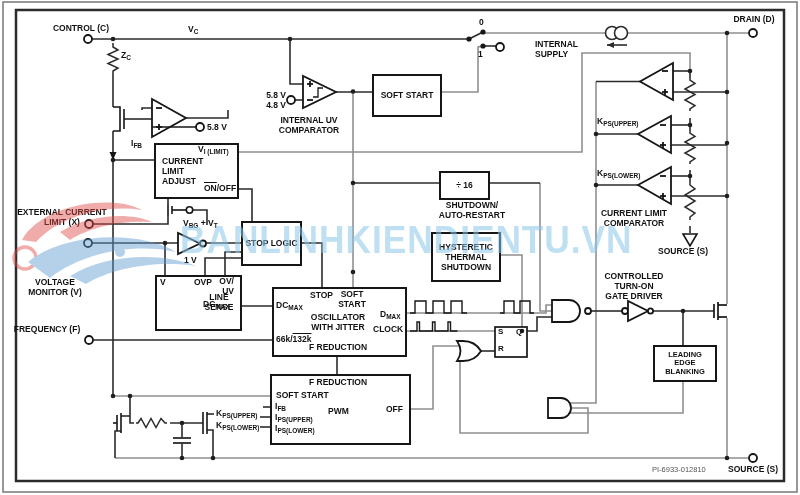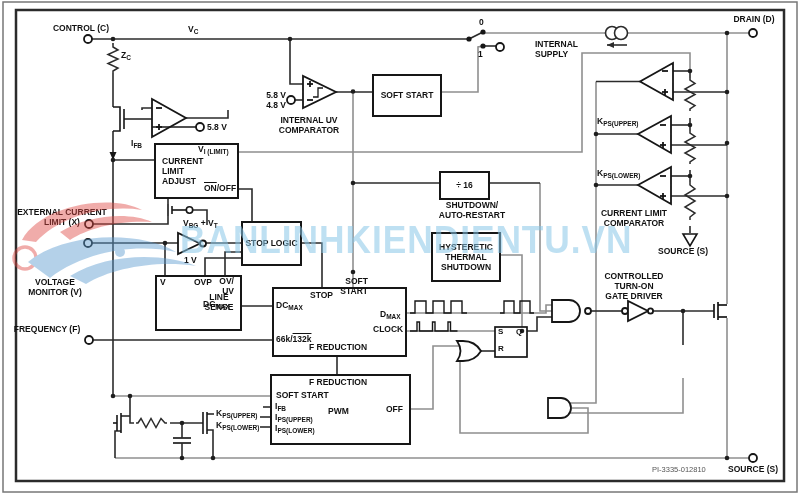--- a/index.html
+++ b/index.html
@@ -298,37 +298,42 @@
 <div class="lbl" style="left:160px;top:277px;">V</div>
 <div class="lbl" style="left:194px;top:277px;">OVP</div>
 <div class="lbl rt" style="left:214px;top:276px;width:20px;">OV/
 UV</div>
 <div class="lbl ctr" style="left:160px;top:292px;width:36px;margin-left:41px;">LINE
 SENSE</div>
 <div class="lbl" style="left:203px;top:299px;"><span>DC</span><sub>MAX</sub></div>
 
 <div class="box" style="left:272px;top:287px;width:131px;height:66px;"></div>
 <div class="lbl" style="left:310px;top:290px;">STOP</div>
-<div class="lbl ctr" style="left:336px;top:276px;width:32px;text-align:right;">SOFT
+<div class="lbl ctr" style="left:336px;top:289px;width:32px;">SOFT
 START</div>
 <div class="lbl" style="left:276px;top:300px;"><span>DC</span><sub>MAX</sub></div>
+<div class="lbl ctr" style="left:296px;top:312px;width:84px;">OSCILLATOR
+WITH JITTER</div>
 <div class="lbl" style="left:276px;top:334px;"><span>66k/</span><span class="ovl">132k</span></div>
 <div class="lbl ctr" style="left:303px;top:342px;width:70px;">F REDUCTION</div>
 <div class="lbl" style="left:380px;top:309px;"><span>D</span><sub>MAX</sub></div>
 <div class="lbl" style="left:373px;top:324px;">CLOCK</div>
 
 <div class="box" style="left:270px;top:374px;width:137px;height:67px;"></div>
 <div class="lbl ctr" style="left:288px;top:377px;width:100px;">F REDUCTION</div>
 <div class="lbl" style="left:276px;top:390px;">SOFT START</div>
 <div class="lbl" style="left:275px;top:401px;"><span>I</span><sub>FB</sub></div>
 <div class="lbl" style="left:275px;top:412px;"><span>I</span><sub>PS(UPPER)</sub></div>
 <div class="lbl" style="left:275px;top:423px;"><span>I</span><sub>PS(LOWER)</sub></div>
 <div class="lbl" style="left:328px;top:406px;">PWM</div>
 <div class="lbl" style="left:386px;top:404px;">OFF</div>
 
+<div class="box sm" style="left:653px;top:345px;width:60px;height:33px;"><span>LEADING
+EDGE
+BLANKING</span></div>
 
 <div class="lbl ctr" style="left:16px;top:23px;width:64px;margin-left:33px;">CONTROL (C)</div>
 <div class="lbl" style="left:188px;top:24px;"><span>V</span><sub>C</sub></div>
 <div class="lbl" style="left:121px;top:50px;"><span>Z</span><sub>C</sub></div>
 <div class="lbl" style="left:131px;top:138px;"><span>I</span><sub>FB</sub></div>
 <div class="lbl" style="left:207px;top:122px;">5.8 V</div>
 <div class="lbl rt" style="left:258px;top:90px;width:28px;">5.8 V
 4.8 V</div>
 <div class="lbl ctr" style="left:274px;top:115px;width:70px;">INTERNAL UV
 COMPARATOR</div>
@@ -359,21 +364,21 @@
 TURN-ON
 GATE DRIVER</div>
 
 <div class="lbl" style="left:498px;top:327px;font-size:8px;">S</div>
 <div class="lbl" style="left:516px;top:327px;font-size:8px;">Q</div>
 <div class="lbl" style="left:498px;top:344px;font-size:8px;">R</div>
 
 <div class="lbl" style="left:216px;top:408px;"><span>K</span><sub>PS(UPPER)</sub></div>
 <div class="lbl" style="left:216px;top:420px;"><span>K</span><sub>PS(LOWER)</sub></div>
 
-<div class="lbl pn" style="left:652px;top:465px;">PI-3335-012810</div>
+<div class="lbl pn" style="left:652px;top:465px;">PI-6933-012810</div>
 <div class="lbl" style="left:728px;top:464px;">SOURCE (S)</div>
 
 <div id="watermark">
   <svg width="800" height="495" viewBox="0 0 800 495">
     <g opacity="0.45">
       <path d="M22,240 C42,204 112,194 142,210 C102,204 58,218 36,242 Z" fill="#e04a45"></path>
       <path d="M60,232 C90,214 130,212 152,222 C120,220 88,228 70,240 Z" fill="#e04a45"></path>
       <circle cx="25" cy="258" r="11" fill="none" stroke="#e04a45" stroke-width="3.5"></circle>
       <path d="M28,262 C64,232 140,230 176,252 C132,242 80,254 50,278 Z" fill="#5b9bd0"></path>
       <path d="M70,276 C106,254 160,252 196,266 C156,260 112,268 86,284 Z" fill="#5b9bd0"></path>

